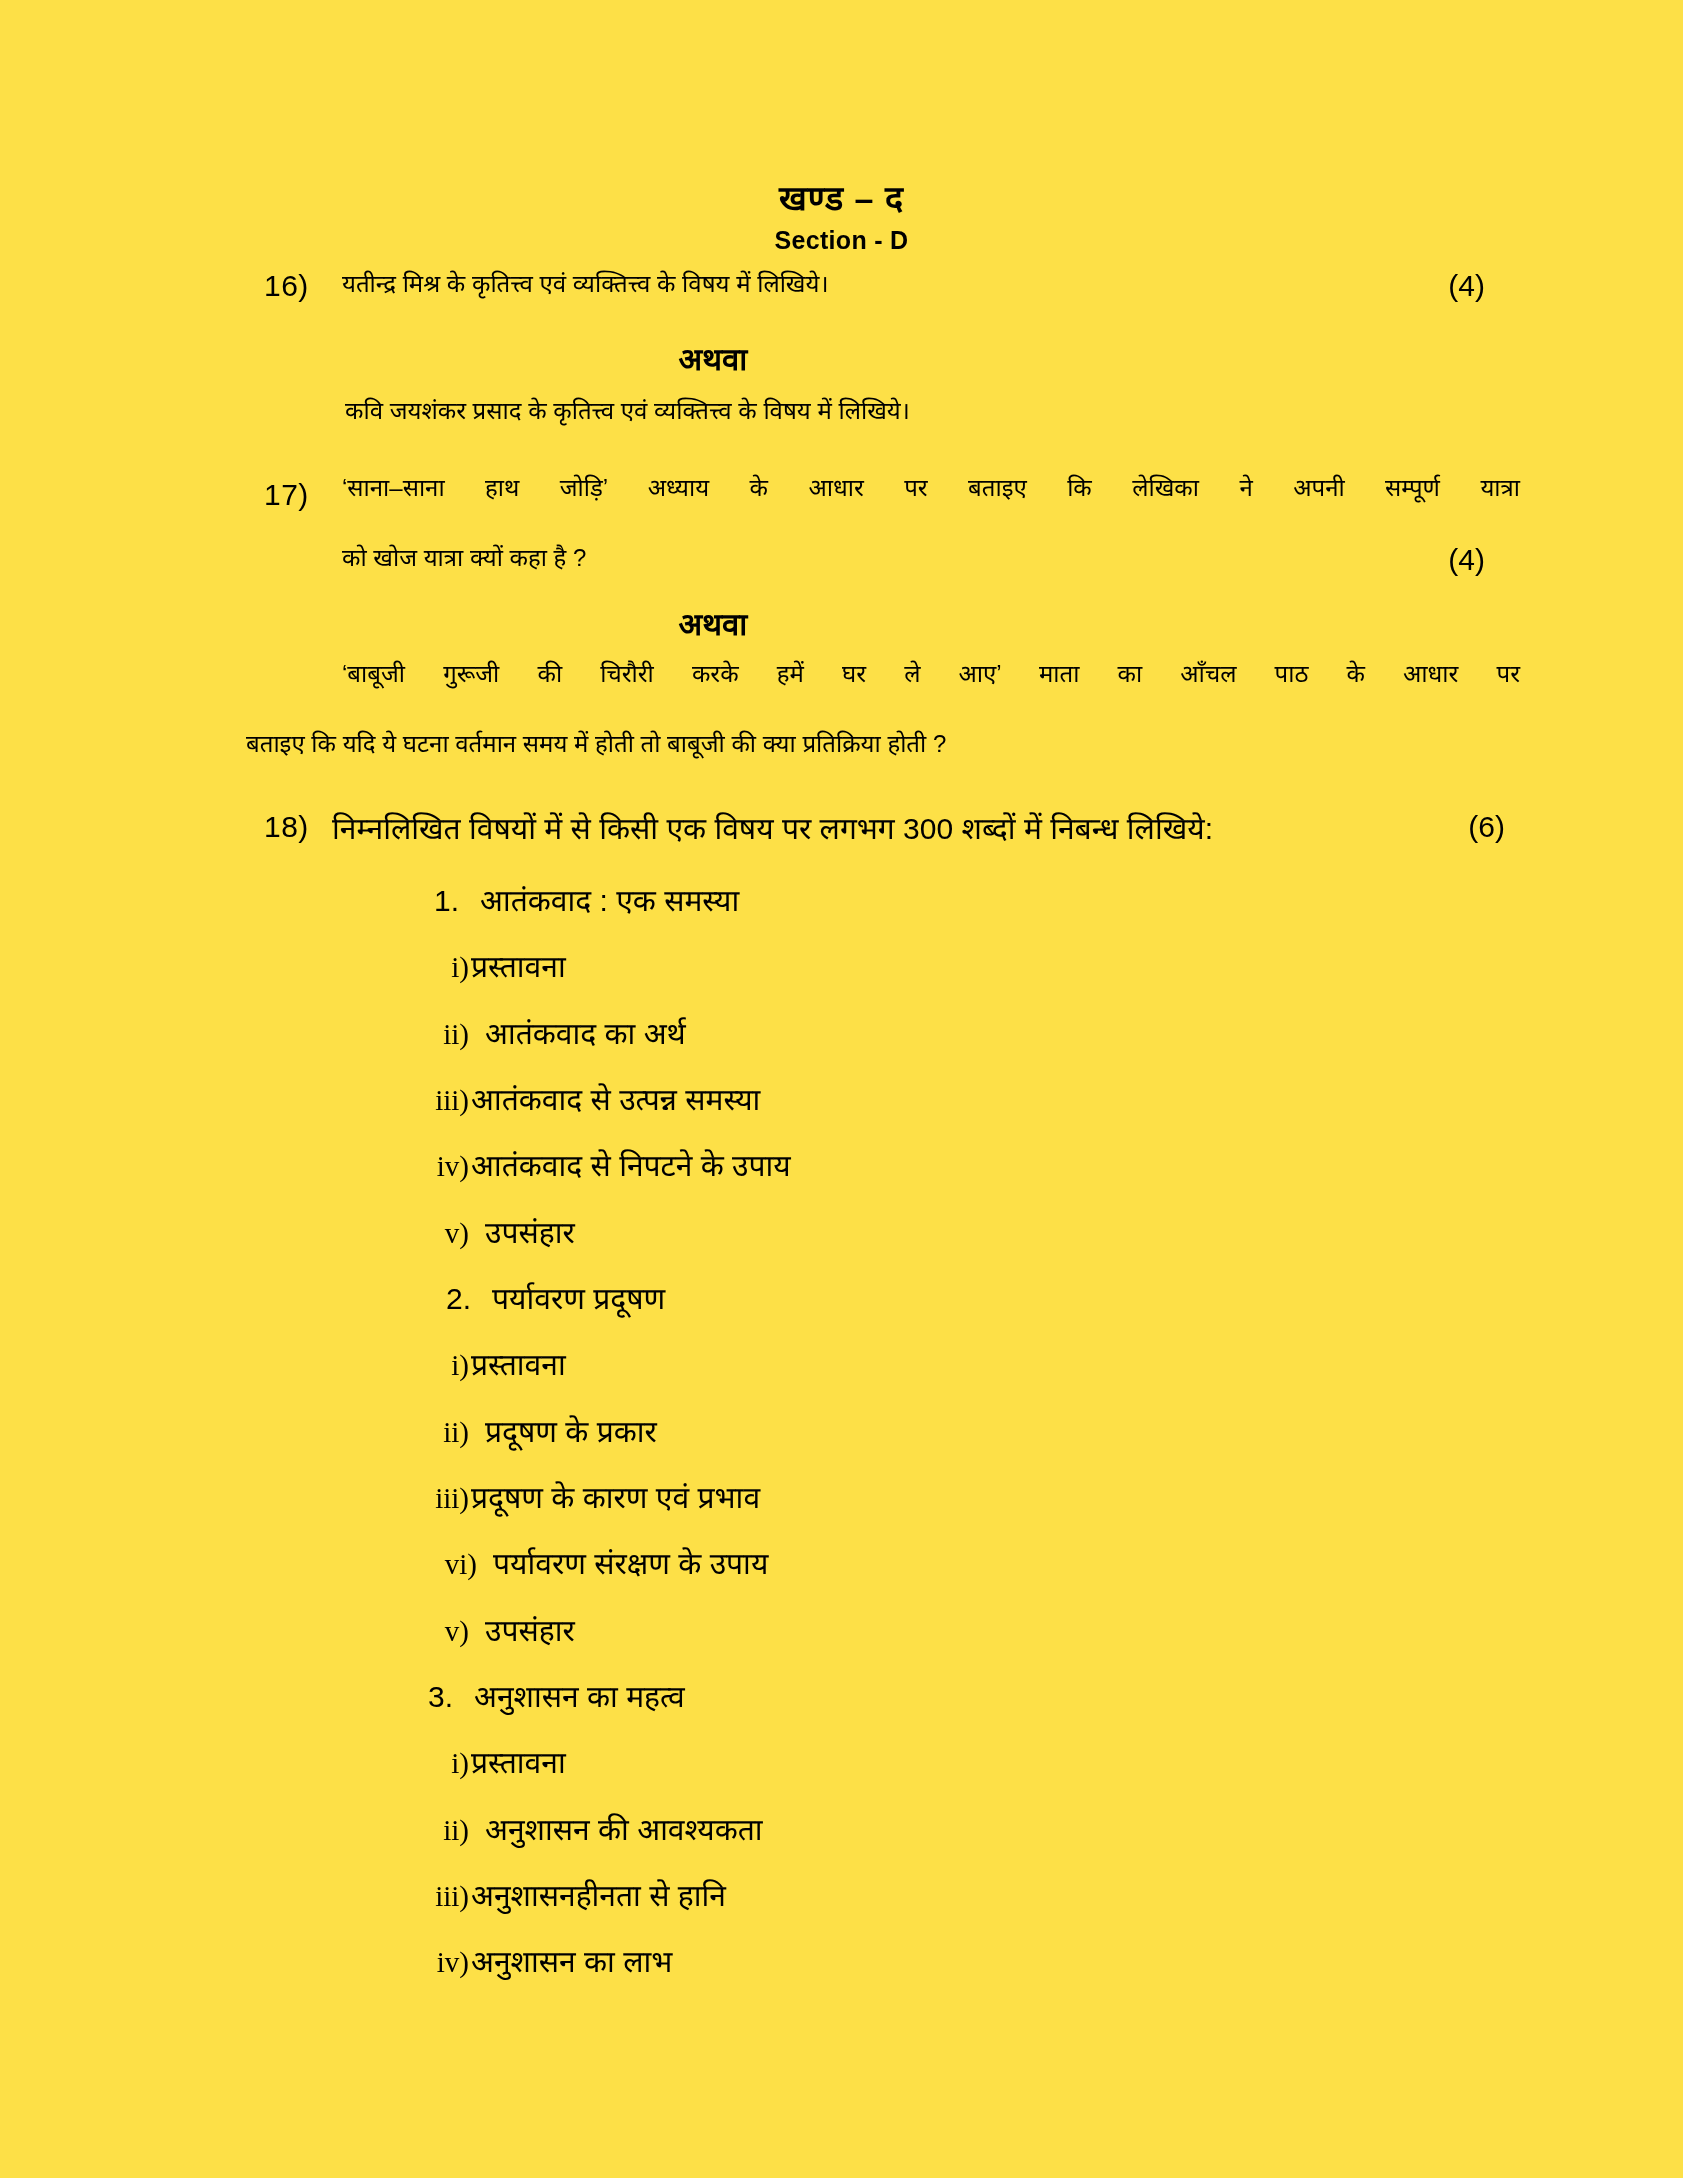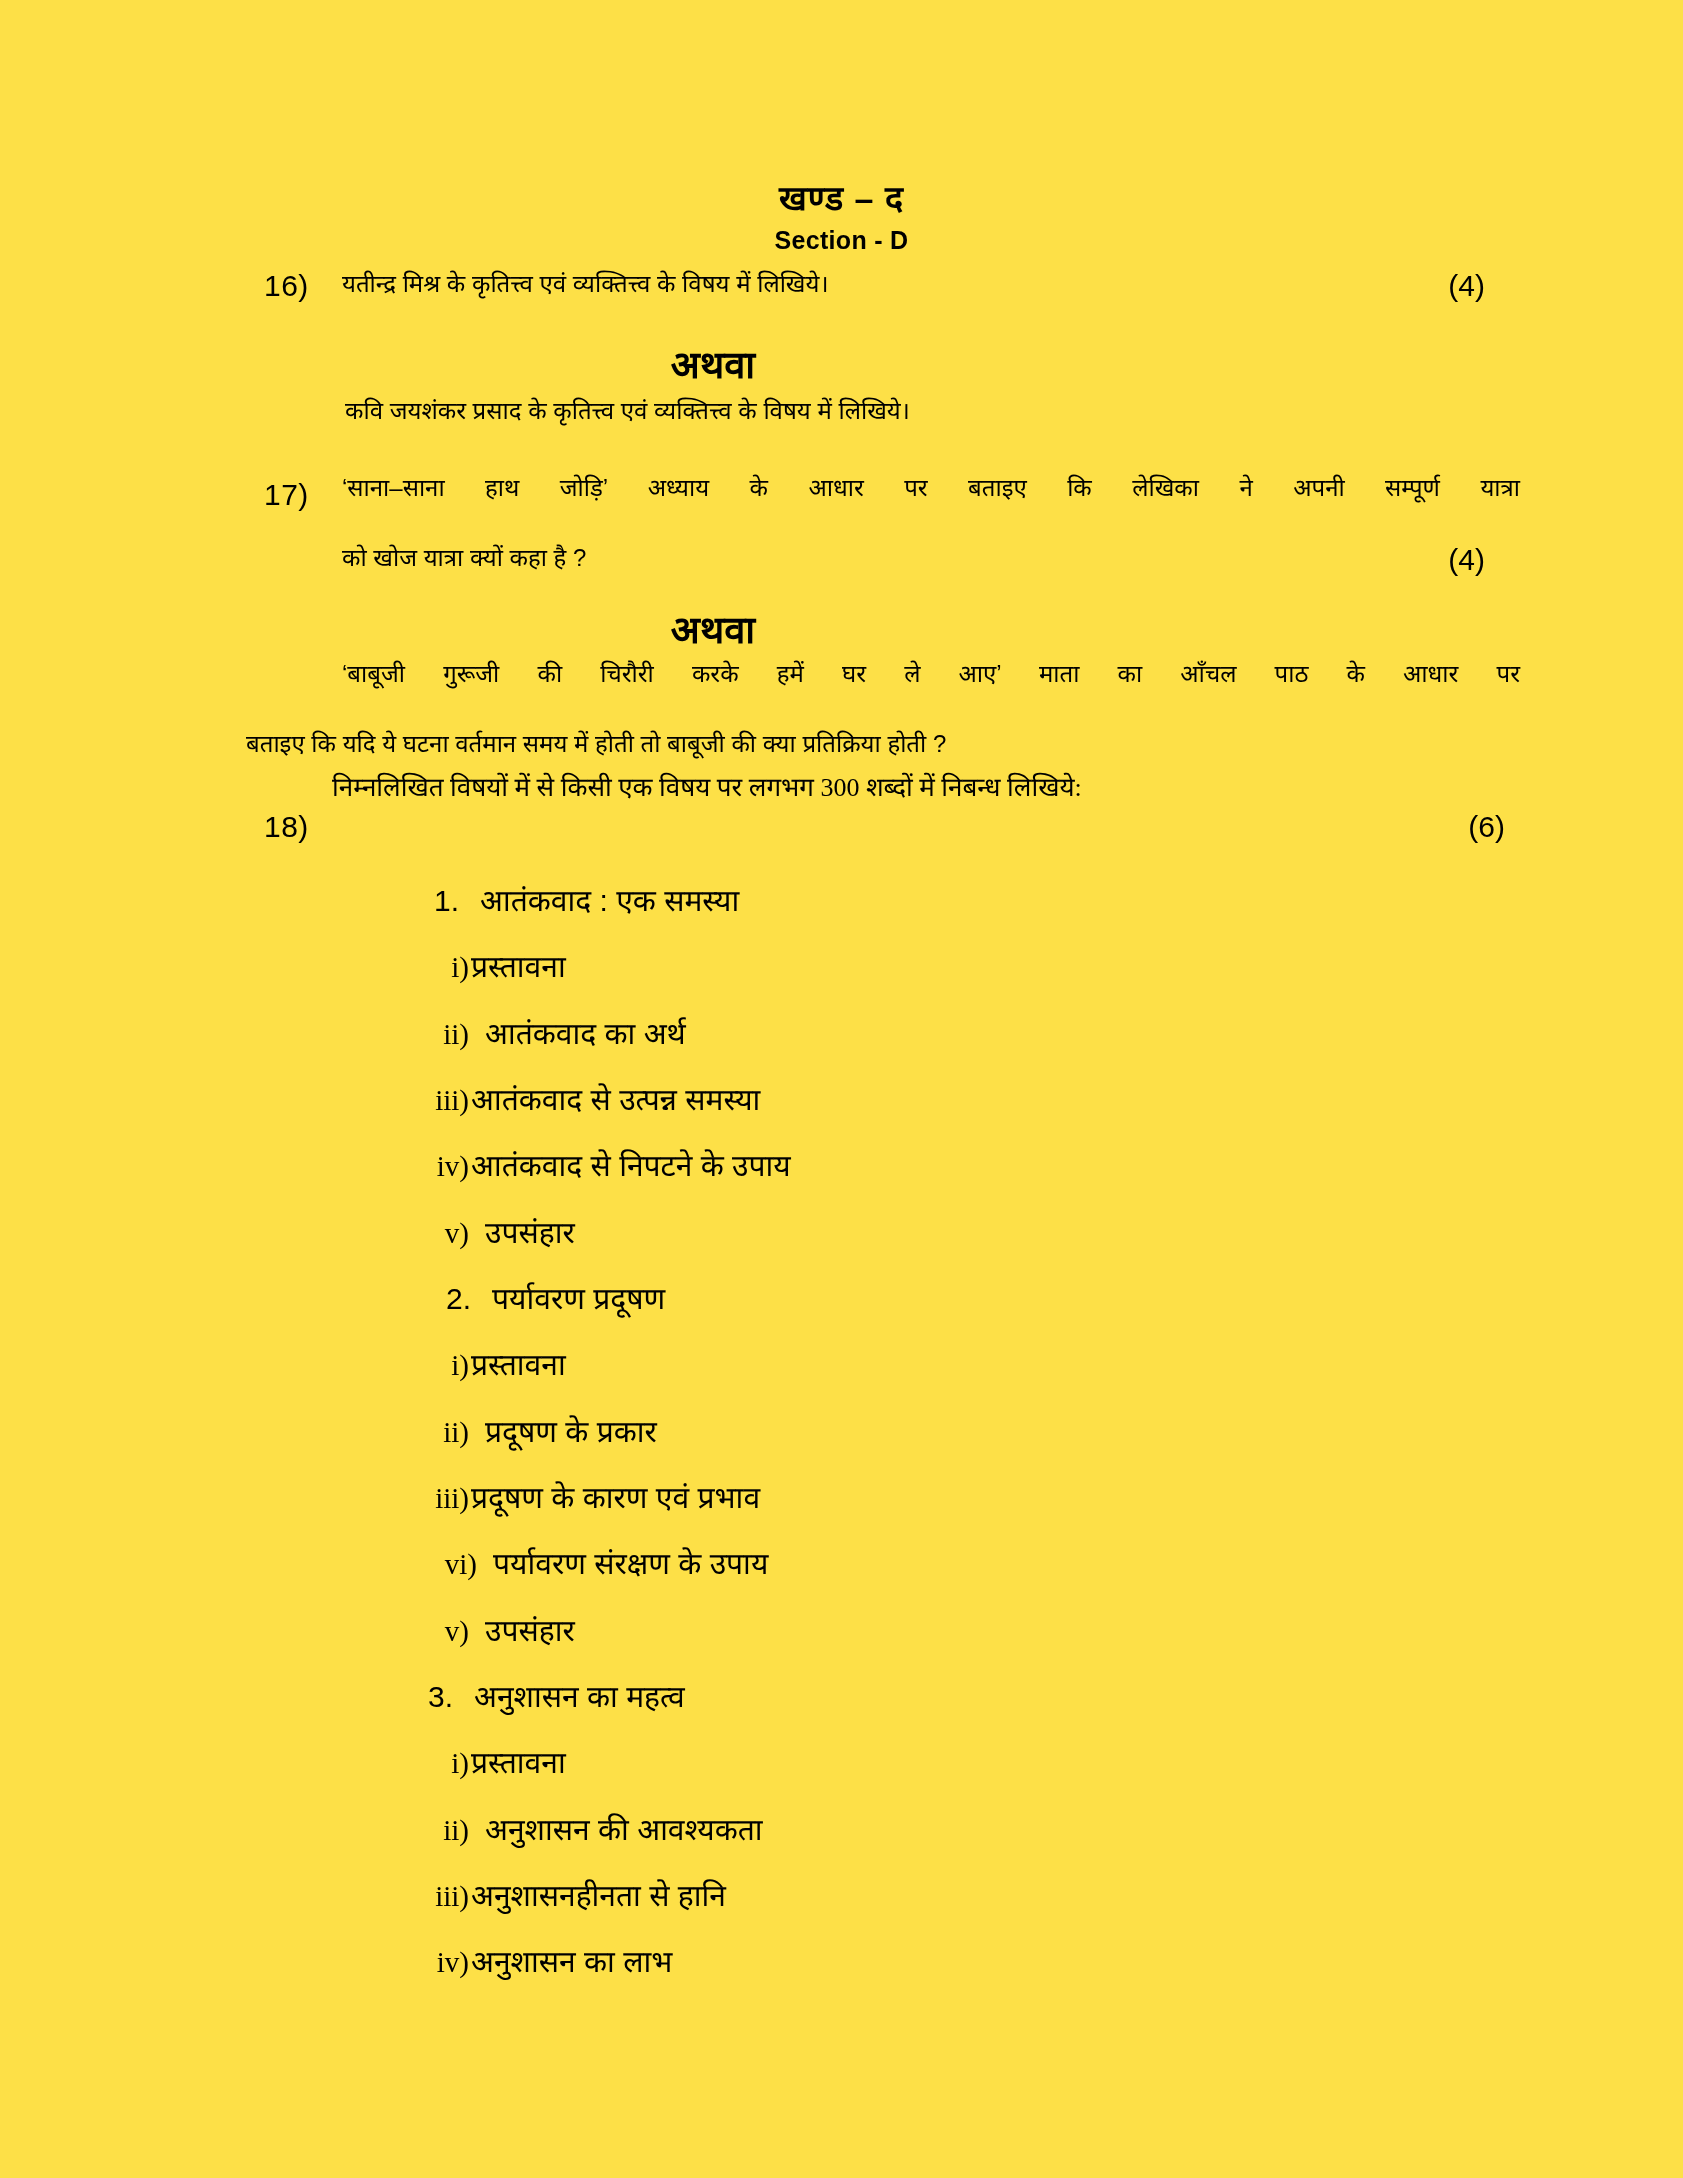--- a/index.html
+++ b/index.html
@@ -63,21 +63,21 @@
   .marks {
     position: absolute;
     font-size: 30px;
     text-align: right;
   }
   .athava {
     position: absolute;
     left: 0;
     right: 0;
     text-align: center;
-    font-size: 38px;
+    font-size: 31px;
     font-weight: 700;
   }
   .athava.shift {
     left: 0;
     right: 257px;
   }
 
   
   .topic {
     position: absolute;
@@ -131,21 +131,21 @@
   <div class="qline justified" style="left:342px; top:473px; width:1178px;">‘साना–साना हाथ जोड़ि’ अध्याय के आधार पर बताइए कि लेखिका ने अपनी सम्पूर्ण यात्रा</div>
   <div class="qline" style="left:342px; top:543px;">को खोज यात्रा क्यों कहा है ?</div>
   <div class="marks" style="left:1366px; top:543px; width:119px;">(4)</div>
 
   <div class="athava shift" style="top:602px;">अथवा</div>
 
   <div class="qline justified" style="left:342px; top:659px; width:1178px;">‘बाबूजी गुरूजी की चिरौरी करके हमें घर ले आए’ माता का आँचल पाठ के आधार पर</div>
   <div class="qline" style="left:246px; top:729px;">बताइए कि यदि ये घटना वर्तमान समय में होती तो बाबूजी की क्या प्रतिक्रिया होती ?</div>
 
   <div class="qnum" style="left:252px; top:810px;">18)</div>
-  <div class="qline" style="left:332px; top:772px; font-size:26px;font-family:Liberation Serif, serif;">निम्नलिखित विषयों में से किसी एक विषय पर लगभग 300 शब्दों में   निबन्ध लिखिये:</div>
+  <div class="qline" style="left:332px; top:810px; font-size:30px;">निम्नलिखित विषयों में से किसी एक विषय पर लगभग 300 शब्दों में   निबन्ध लिखिये:</div>
   <div class="marks" style="left:1386px; top:810px; width:119px;">(6)</div>
 
   <div class="topic" style="left:434px; top:879px;">
     <span class="tnum">1.</span><span>आतंकवाद : एक समस्या</span>
   </div>
   <div class="subitem" style="left:406px; top:945px;">
     <span class="rn">i)</span>
       <span class="stext">प्रस्तावना</span>
   </div>
   <div class="subitem" style="left:406px; top:1012px;">

